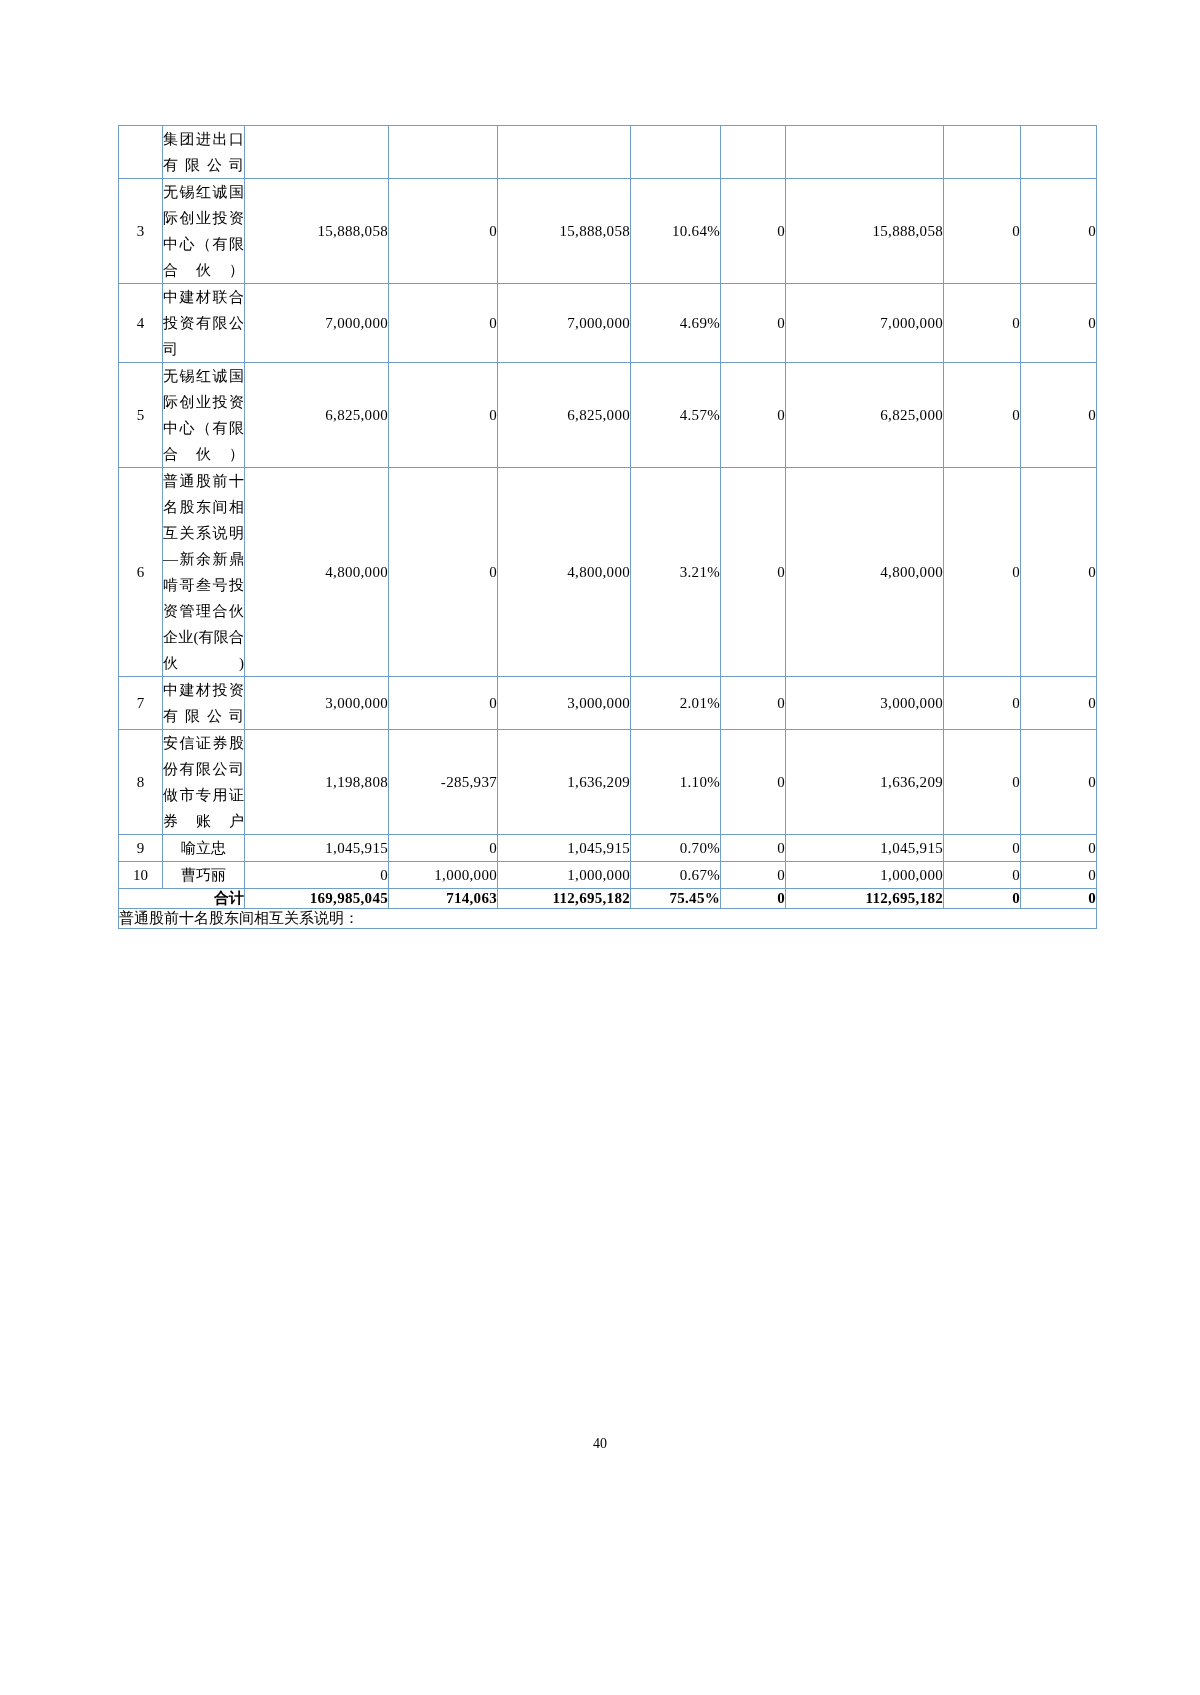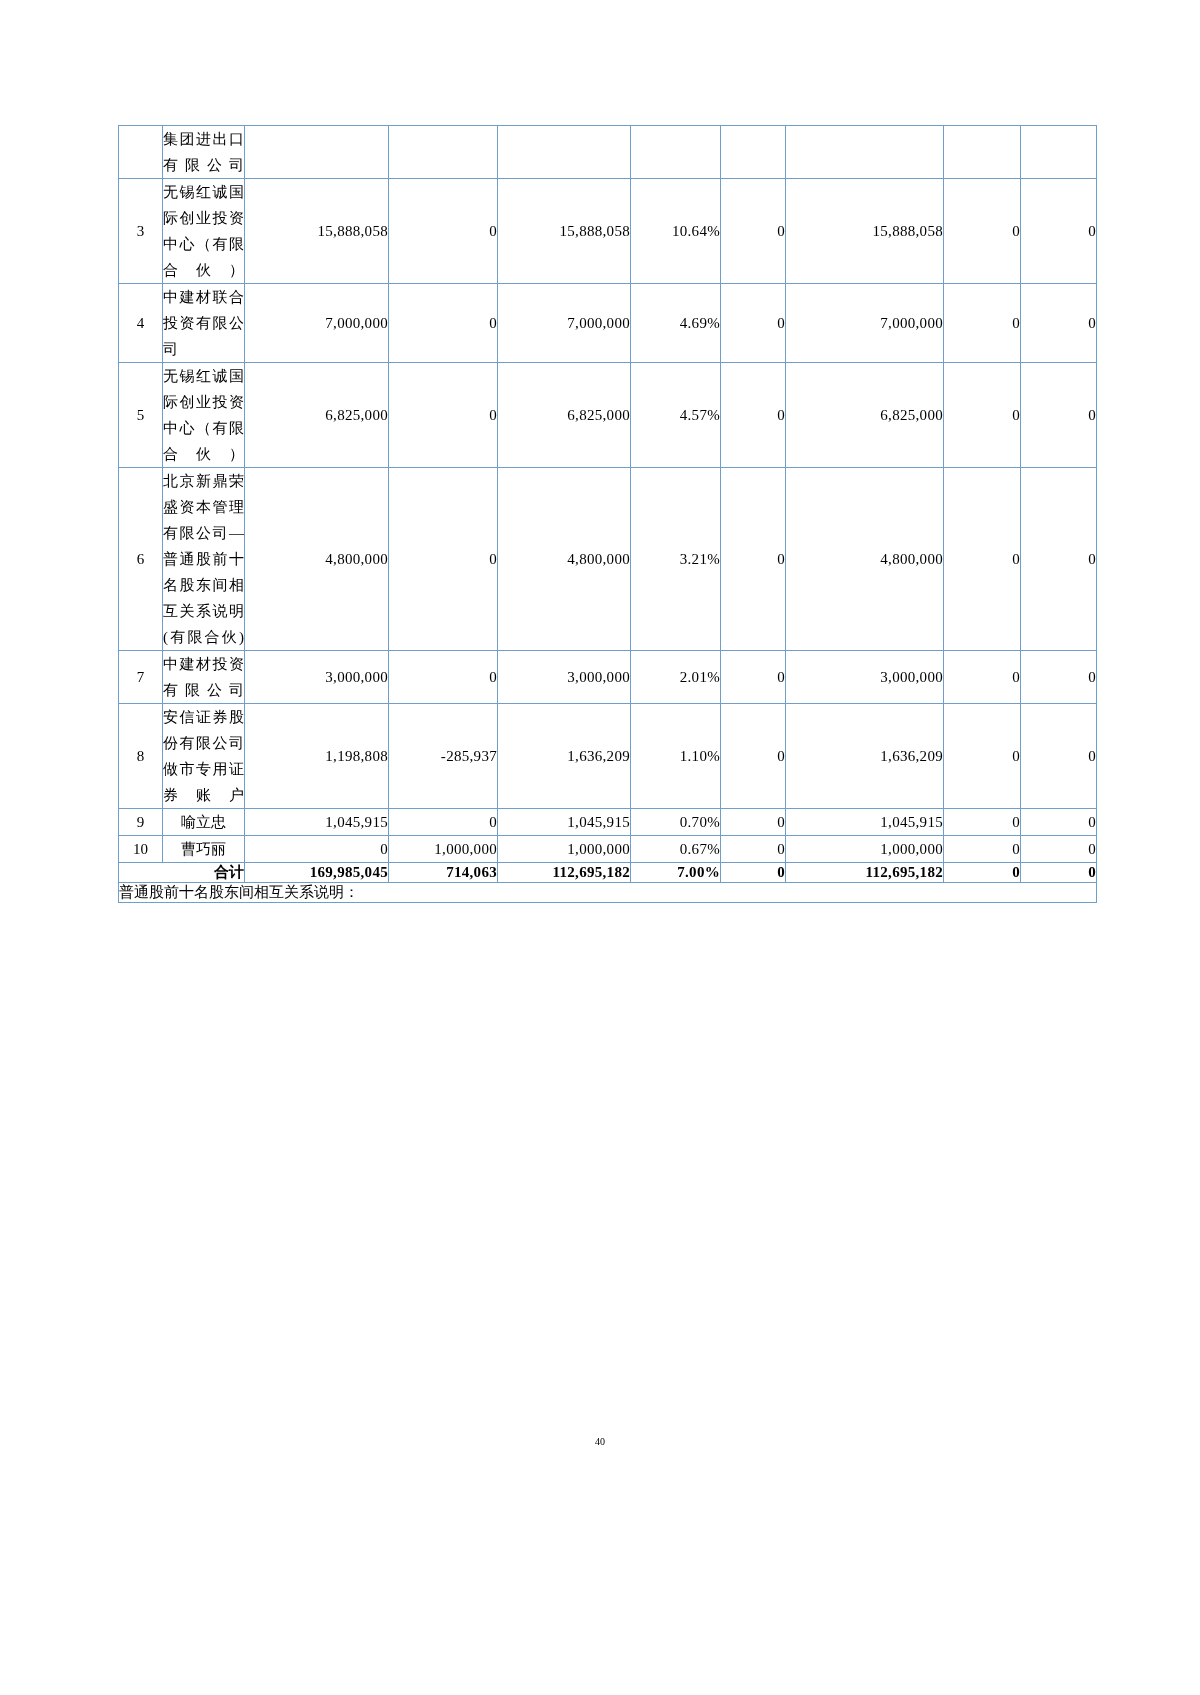--- a/index.html
+++ b/index.html
@@ -97,21 +97,21 @@
     font-size: 15px;
     text-align: left;
     margin-left: 12px;
   }
   .pagenum {
     position: absolute;
     top: 1436px;
     left: 0;
     width: 1200px;
     text-align: center;
-    font-size: 10px;
+    font-size: 14px;
     font-family: "Liberation Serif", serif;
   }
   .tall { height: 26px; }
 </style>
 </head>
 <body>
 
 <div class="page">
   <div class="sheet">
     <table class="shareholders">
@@ -171,21 +171,21 @@
           <td class="num">0</td>
           <td class="num">6,825,000</td>
           <td class="num">4.57%</td>
           <td class="num">0</td>
           <td class="num">6,825,000</td>
           <td class="num">0</td>
           <td class="num">0</td>
         </tr>
         <tr>
           <td class="idx">6</td>
-          <td class="name">北京新鼎荣盛资本管理有限公司—普通股前十名股东间相互关系说明(有限合伙)</td>
+          <td class="name">普通股前十名股东间相互关系说明—新余新鼎啃哥叁号投资管理合伙企业(有限合伙)</td>
           <td class="num">4,800,000</td>
           <td class="num">0</td>
           <td class="num">4,800,000</td>
           <td class="num">3.21%</td>
           <td class="num">0</td>
           <td class="num">4,800,000</td>
           <td class="num">0</td>
           <td class="num">0</td>
         </tr>
         <tr>
@@ -234,21 +234,21 @@
           <td class="num">0</td>
           <td class="num">1,000,000</td>
           <td class="num">0</td>
           <td class="num">0</td>
         </tr>
         <tr class="total">
           <td class="total-label" colspan="2">合计</td>
           <td class="num">169,985,045</td>
           <td class="num">714,063</td>
           <td class="num">112,695,182</td>
-          <td class="num">7.00%</td>
+          <td class="num">75.45%</td>
           <td class="num">0</td>
           <td class="num">112,695,182</td>
           <td class="num">0</td>
           <td class="num">0</td>
         </tr>
         <tr class="note-row">
           <td colspan="10">普通股前十名股东间相互关系说明：</td>
         </tr>
       </tbody>
     </table>

